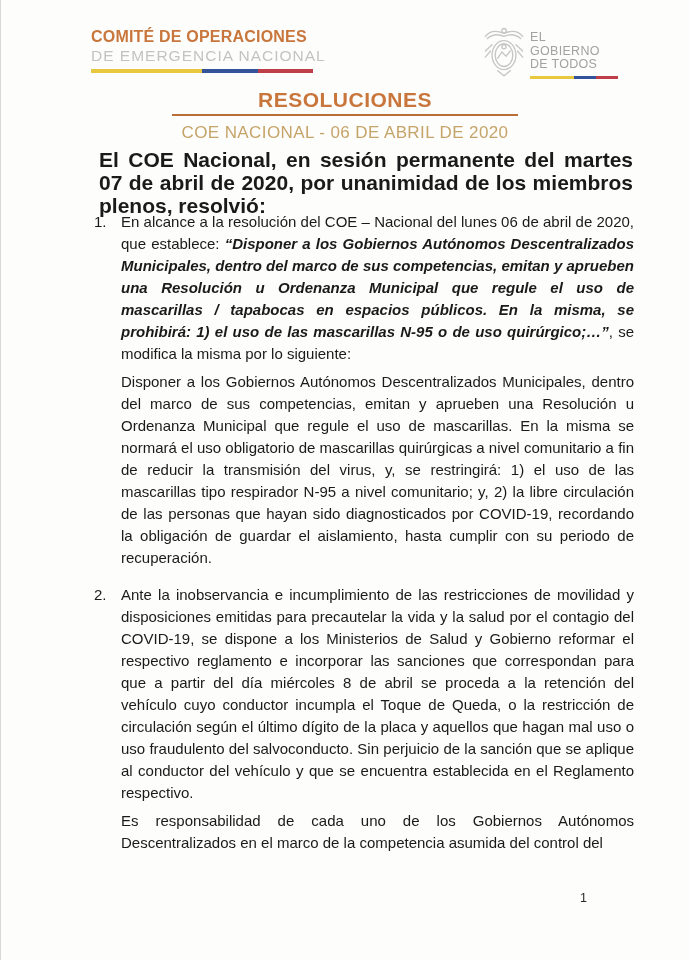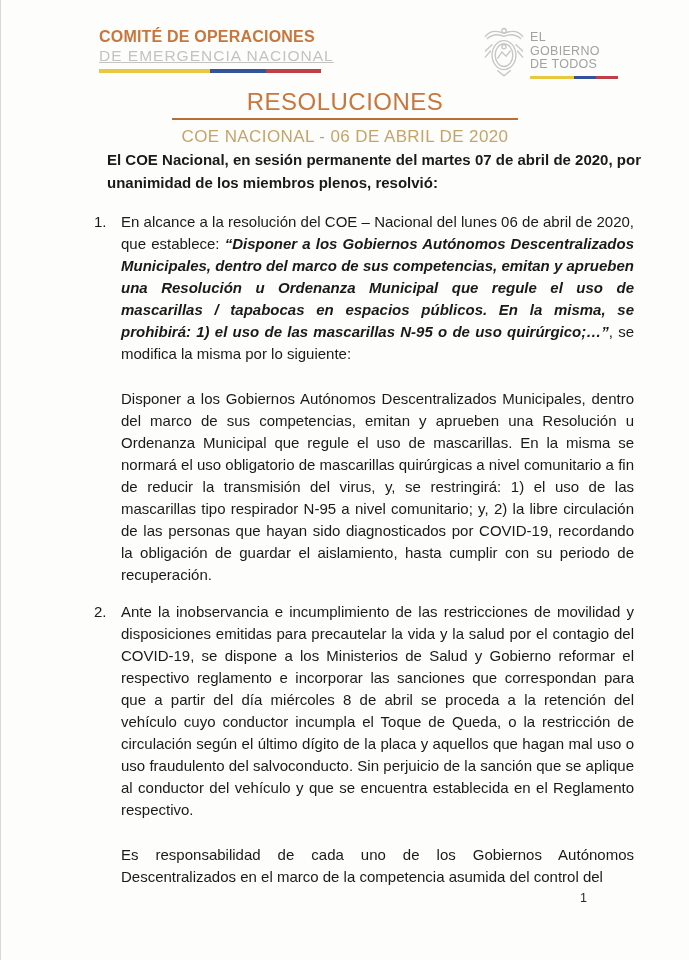--- a/index.html
+++ b/index.html
@@ -11,28 +11,28 @@
     width: 689px;
     height: 960px;
     background: #fdfdfc;
     overflow: hidden;
     font-family: "Liberation Sans", sans-serif;
     color: #1a1a1a;
     border-left: 1px solid #d8d8d4;
   }
 
   
-  .logo-left { position: absolute; top: 28px; left: 98px; width: 222px; }
+  .logo-left { position: absolute; top: 28px; left: 90px; width: 222px; }
   .logo-left .l1 {
     font-size: 16px; font-weight: 700; color: var(--accent-orange, #ce7a3e);
     letter-spacing: .2px; white-space: nowrap;
   }
   .logo-left .l2 {
     font-size: 15.5px; font-weight: 400; color: var(--logo-gray, #c3c3c0);
-    letter-spacing: 1px; margin-top: 1px; white-space: nowrap; text-decoration: underline;
+    letter-spacing: 1px; margin-top: 1px; white-space: nowrap;
   }
   .flag-bar { display: flex; height: 3.5px; margin-top: 4px; }
   .flag-bar .y { flex: 2; background: var(--flag-yellow, #e8c83e); }
   .flag-bar .b { flex: 1; background: var(--flag-blue, #33549b); }
   .flag-bar .r { flex: 1; background: var(--flag-red, #be3f48); }
 
   .logo-right { position: absolute; top: 24px; left: 480px; display: flex; align-items: flex-start; justify-content: center; }
   .arms { width: 46px; height: 56px; flex: 0 0 auto; }
   .gov-block { margin-left: 3px; margin-top: 7px; }
   .gov-text {
@@ -42,41 +42,41 @@
   .gov-bar { width: 88px; height: 3px; margin-top: 3px; }
   .gov-bar.flag-bar { margin-top: 4px; height: 3px; }
 
   
   .title-block { position: absolute; top: 88px; left: 0; width: 100%; text-align: center; }
   .title-rule {
     display: inline-block; width: 346px; padding-bottom: 2px;
     border-bottom: 2px solid #b96e38;
   }
   .doc-title {
-    font-size: 24px; font-weight: 400; letter-spacing: .5px;
+    font-size: 21px; font-weight: 700; letter-spacing: .5px;
     color: var(--accent-orange, #c8763c);
   }
   .doc-subtitle {
     margin-top: 7px; font-size: 17px; letter-spacing: .4px;
     color: var(--subtitle-gold, #c5a469); font-weight: 400;
   }
 
   
   .intro {
-    position: absolute; top: 148px; left: 106px; width: 534px;
-    font-size: 15px; line-height: 23px; font-weight: 700; text-align: justify;
+    position: absolute; top: 148px; left: 98px; width: 534px;
+    font-size: 21px; line-height: 23px; font-weight: 700; text-align: justify;
   }
 
   .resolutions { position: absolute; top: 211px; left: 93px; width: 540px; }
   .res-item { display: grid; grid-template-columns: 27px 1fr; margin-top: 15px; }
   .res-item:first-child { margin-top: 0; }
   .res-num { font-size: 15px; line-height: 22px; }
   .res-body { min-width: 0; }
   .res-par {
-    font-size: 15px; line-height: 22px; text-align: justify; margin-top: 23px;
+    font-size: 15px; line-height: 22px; text-align: justify; margin-top: 6px;
   }
   .res-par:first-child { margin-top: 0; }
   .res-par.gap-lg { }
 
   .seg-regular { font-style: normal; font-weight: 400; }
   .seg-bold-italic { font-style: italic; font-weight: 700; }
 
   .page-number {
     position: absolute; top: 891px; left: 579px;
     font-size: 12.5px; color: #2a2a2a;

